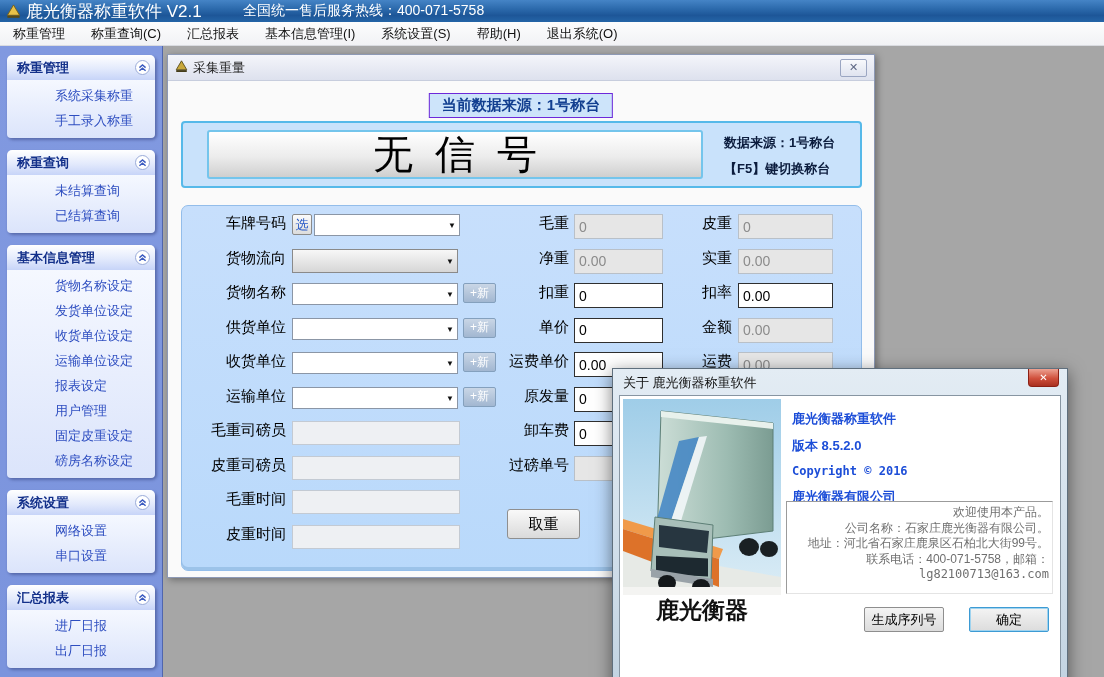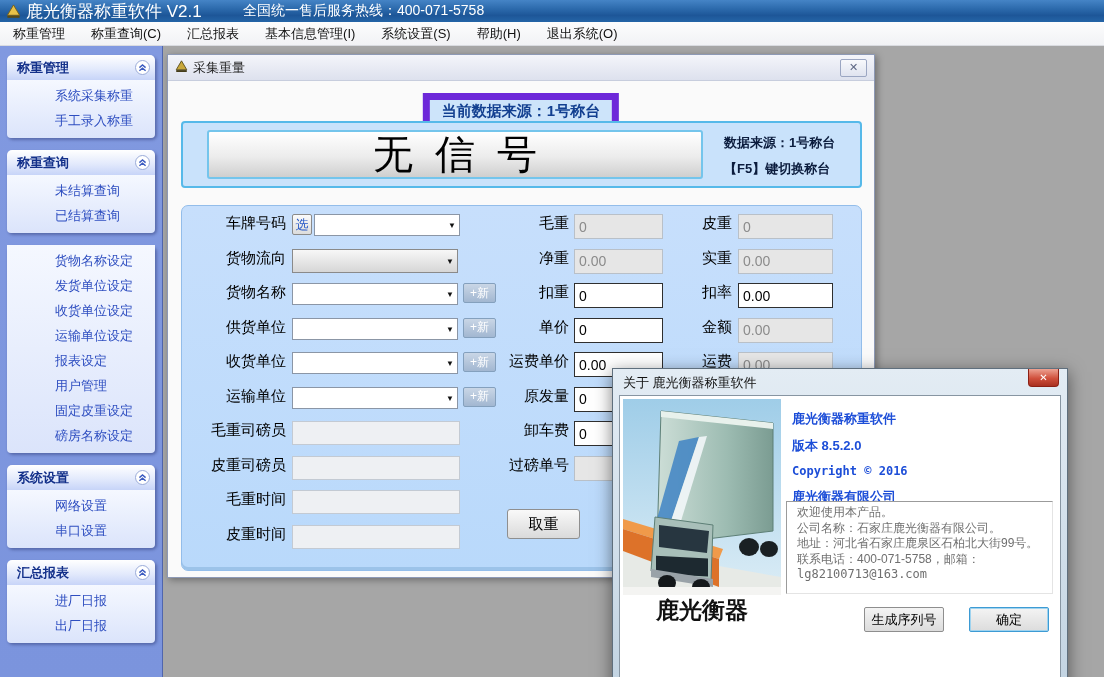--- a/index.html
+++ b/index.html
@@ -38,21 +38,21 @@
     background:#fafafa; border:1px solid #8d99b5; box-shadow:2px 2px 7px rgba(0,0,0,.35); }
   .cw-titlebar { height:26px; background:linear-gradient(#f4f5fa,#dde1ee);
     border-bottom:1px solid #c7cddd; display:flex; align-items:center; padding:0 7px; color:#222; }
   .cw-title { margin-left:5px; }
   .cw-close { margin-left:auto; width:27px; height:18px; background:linear-gradient(#f8f9fc,#dfe3ef);
     border:1px solid #9ba6c2; border-radius:2px; color:#5d6784; font-size:11px; font-weight:bold;
     display:flex; align-items:center; justify-content:center; cursor:pointer; }
   .cw-body { position:relative; width:100%; height:497px; }
 
   .banner { position:absolute; top:12px; left:50%; transform:translateX(-50%); white-space:nowrap;
-    background:#cde4fa; border:7px solid #6d28d9; color:#123f90; font-weight:bold; font-size:15px;
+    background:#cde4fa; border:1px solid #6d28d9; color:#123f90; font-weight:bold; font-size:15px;
     padding:2px 12px; }
 
   .signal-panel { position:absolute; left:13px; top:40px; width:681px; height:67px;
     background:#c9e2fb; border:2px solid #56b9e9; border-radius:4px; }
   .nosignal { position:absolute; left:24px; top:7px; width:496px; height:49px;
     background:linear-gradient(#ffffff,#ececec 55%,#cfcfcf); border:2px solid #74c5ec; border-radius:3px;
     display:flex; align-items:center; justify-content:center;
     font-size:40px; color:#000; letter-spacing:22px; text-indent:22px; }
   .signal-info { position:absolute; left:541px; top:7px; width:136px; color:#0b1c3d;
     font-weight:bold; font-size:13px; line-height:26px; }
@@ -98,21 +98,21 @@
     display:flex; align-items:center; justify-content:center; cursor:pointer; }
   .dlg-body { position:absolute; left:6px; top:26px; right:6px; bottom:6px; background:#fff;
     border:1px solid #8795a2; }
   .truck-img { position:absolute; left:3px; top:3px; width:158px; height:232px; background:#fff; }
   .truck-label { position:absolute; left:0; top:196px; width:158px; text-align:center;
     font-size:23px; font-weight:bold; color:#111; }
   .dlg-line { position:absolute; left:172px; color:#1d4ed8; font-size:13px;font-weight:bold; }
   .mono { font-family:"DejaVu Sans Mono","Liberation Mono",monospace; font-size:12px; }
   .info-box { position:absolute; left:166px; top:105px; width:267px; height:93px; background:#fff;
     border:1px solid #9b9b9b; border-right-color:#e4e4e4; border-bottom-color:#e4e4e4;
-    color:#6f6f6f; font-size:12px; line-height:15.5px; padding:3px 10px; overflow:hidden; }
+    color:#6f6f6f; font-size:12px; line-height:15.5px; padding:3px 3px; overflow:hidden;text-align:right; }
   .dlg-btn { position:absolute; top:211px; width:80px; height:25px; font-size:13px; color:#000;
     background:linear-gradient(#f4f4f4,#dcdcdc); border:1px solid #8e8e8e; border-radius:2px; cursor:pointer; }
   .btn-serial { left:244px; }
   .btn-ok { left:349px; border:1px solid #3d9bd4; box-shadow:0 0 0 1px #9fd3ef inset;font-family:Liberation Serif, serif; }
 </style>
 </head>
 <body>
 
 <div class="screen">
 
@@ -165,20 +165,29 @@
             </svg>
           </span>
       </div>
       <div class="panel-b">
         <div class="p-item">未结算查询</div>
         <div class="p-item">已结算查询</div>
       </div>
     </div>
 
     <div class="panel">
+      <div class="panel-h">
+        <span class="panel-title">基本信息管理</span>
+        <span class="chev">
+            <svg width="15" height="15" viewBox="0 0 15 15">
+              <circle cx="7.5" cy="7.5" r="7" fill="#fff" stroke="#9aabd8"></circle>
+              <path d="M4.4 7.6 L7.5 5 L10.6 7.6 M4.4 10.8 L7.5 8.2 L10.6 10.8" stroke="#3b5bc0" stroke-width="1.4" fill="none"></path>
+            </svg>
+          </span>
+      </div>
       <div class="panel-b">
         <div class="p-item">货物名称设定</div>
         <div class="p-item">发货单位设定</div>
         <div class="p-item">收货单位设定</div>
         <div class="p-item">运输单位设定</div>
         <div class="p-item">报表设定</div>
         <div class="p-item">用户管理</div>
         <div class="p-item">固定皮重设定</div>
         <div class="p-item">磅房名称设定</div>
       </div>

